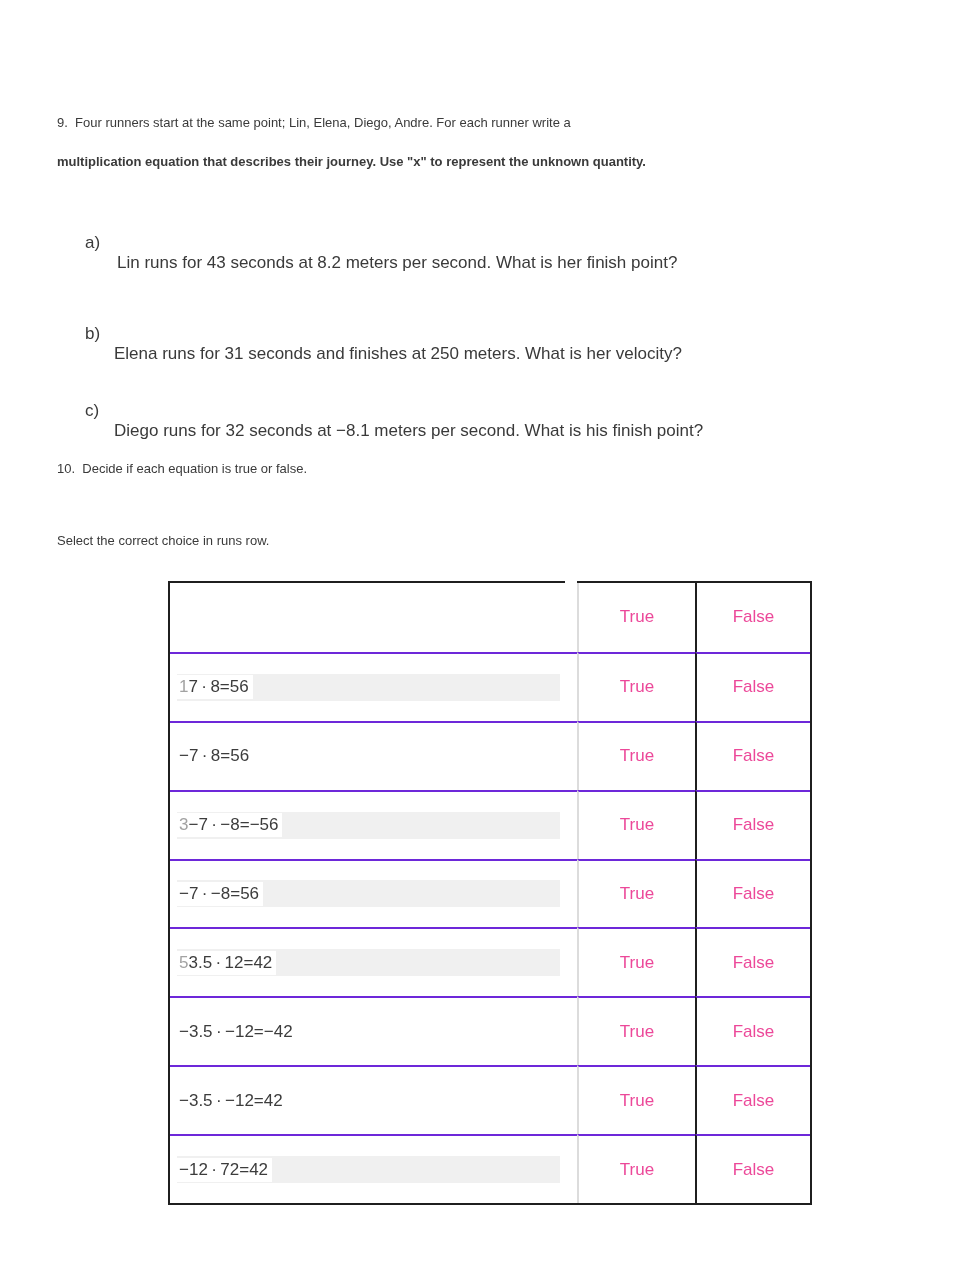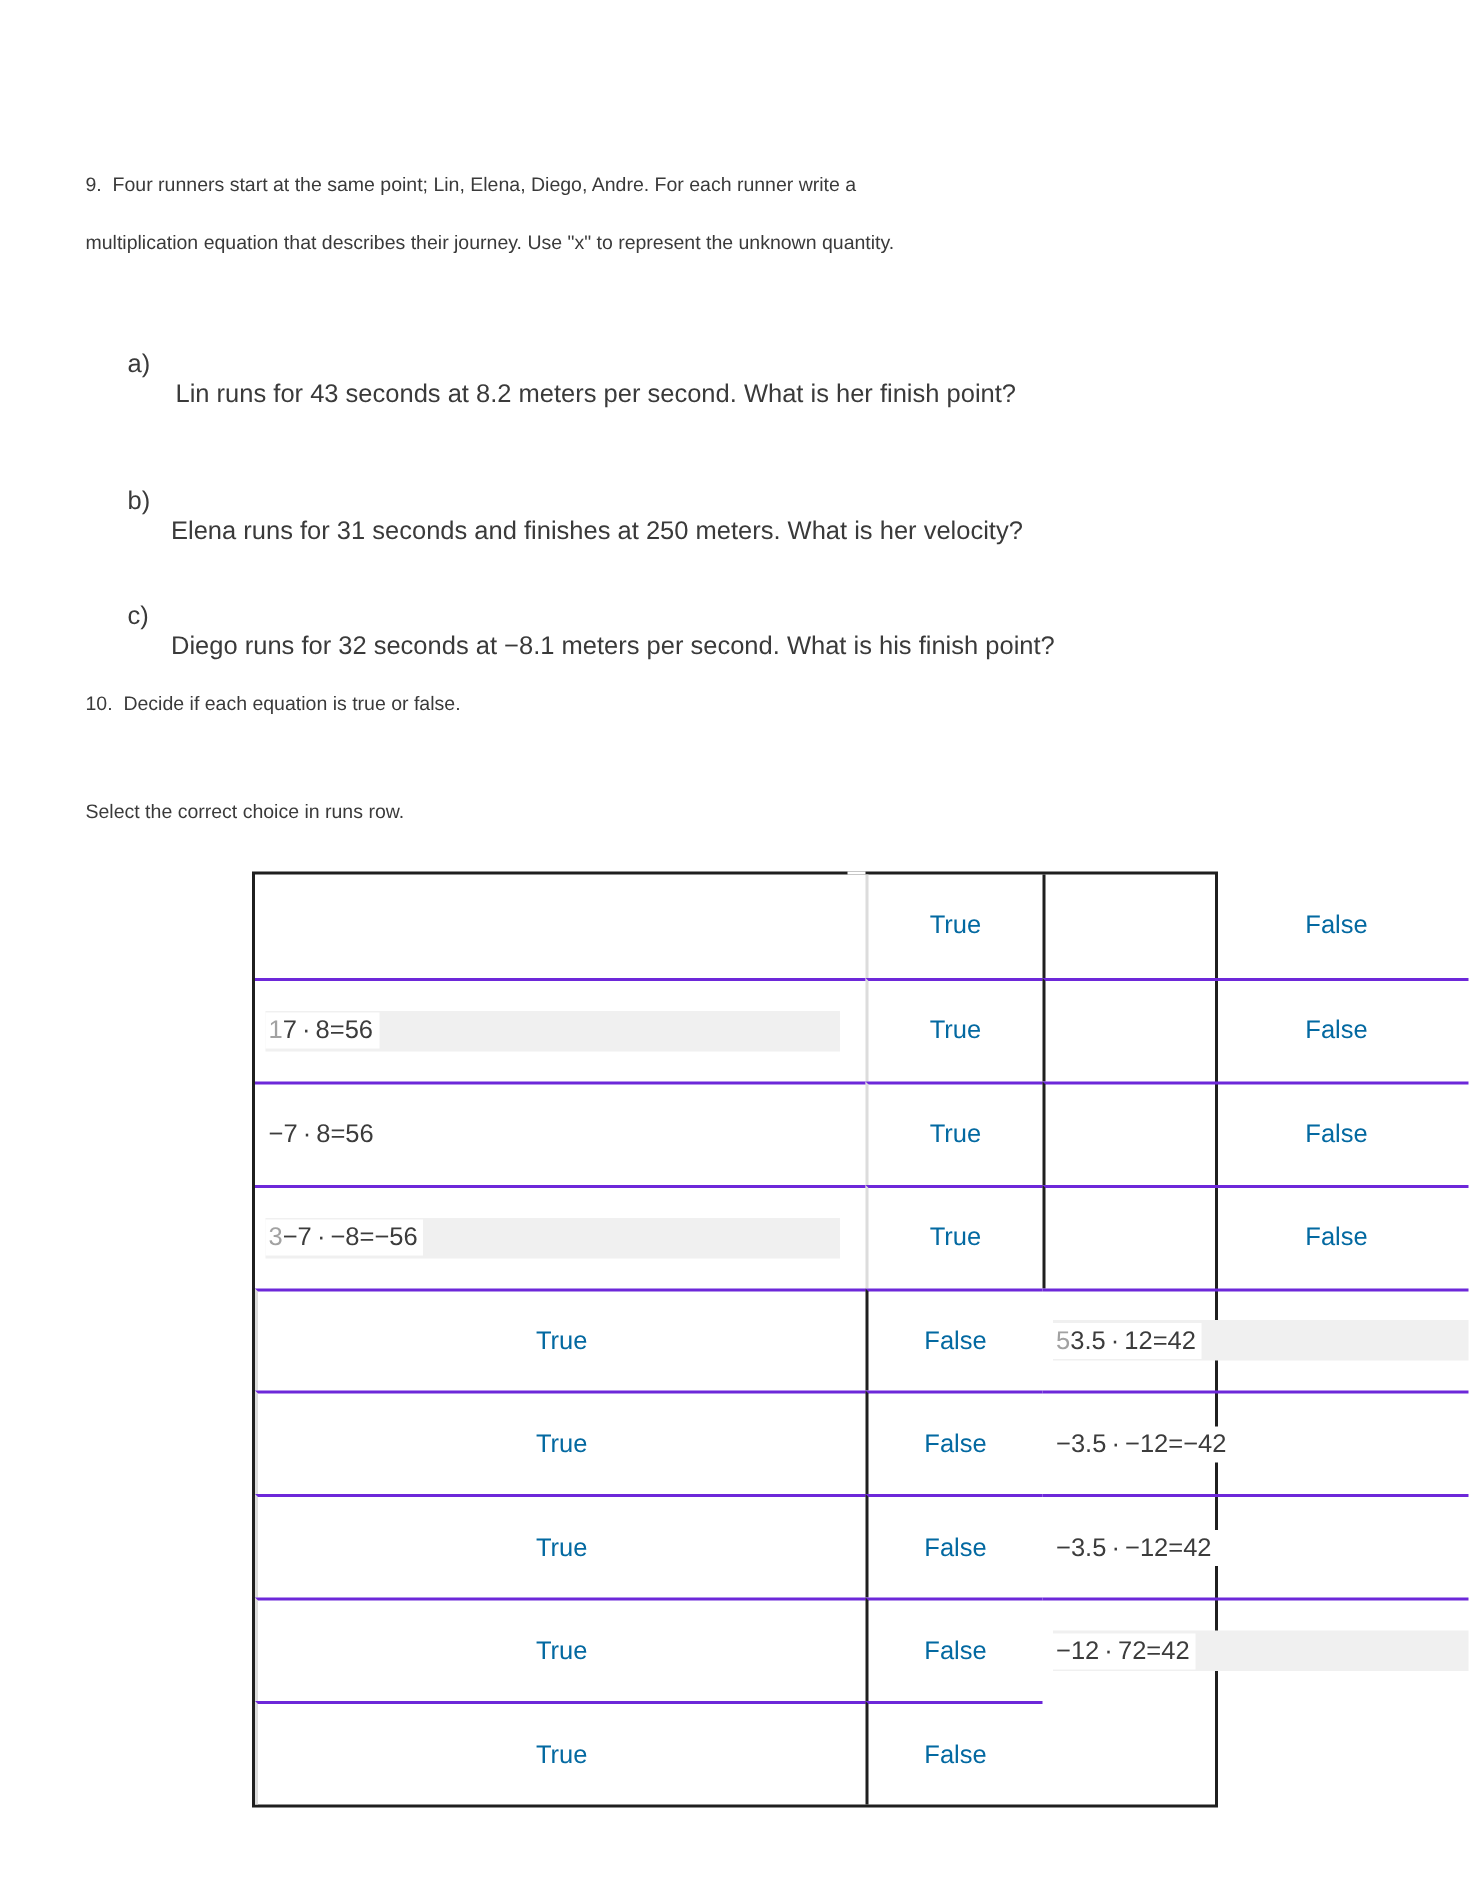--- a/index.html
+++ b/index.html
@@ -22,21 +22,21 @@
     position:absolute; left:168px; top:581px; width:644px; height:624px;
     border:2px solid #1f1f1f;
     display:grid;
     grid-template-columns:407px 118px 1fr;
     grid-template-rows:repeat(9, 1fr);
   }
   .cell { position:relative; display:flex; align-items:center; font-size:17px; }
   .c1 { border-left:2px solid #dcdcdc; }
   .c2 { border-left:2px solid #1f1f1f; }
   .rt { border-top:2px solid #6d28d9; }
-  .choice-cell { justify-content:center; color:#0369a1; }
+  .choice-cell { justify-content:center; color:#ec4899; }
   .eq-cell { padding-left:2px; }
   .eq-bar {
     margin-left:5px; height:27px; min-width:0;
     display:flex; align-items:center; background:transparent;
   }
   .eq-bar.highlighted { background:#f0f0f0; width:383px; }
   .eq-text {
     background:#ffffff; padding:2px 4px 2px 2px;
     font-size:17px; color:#3c3c3c; white-space:pre;
   }
@@ -45,21 +45,21 @@
     position:absolute; top:-2px; left:395px; width:12px; height:2px;
     background:#ffffff;
   }
 </style>
 </head>
 <body>
 
 <div>
 
   <div class="line" style="left:57px; top:112px;">9.  Four runners start at the same point; Lin, Elena, Diego, Andre. For each runner write a</div>
-  <div class="line" style="left:57px; top:151px;">multiplication equation that describes their journey. Use "x" to represent the unknown quantity.</div>
+  <div class="line" style="left:57px; top:151px;font-weight:bold;">multiplication equation that describes their journey. Use "x" to represent the unknown quantity.</div>
 
   <div class="sub-item" style="left:85px; top:213px; width:800px;">
     <span class="sub-label">a)</span>
     <span class="sub-text" style="left:32px;">Lin runs for 43 seconds at 8.2 meters per second. What is her finish point?</span>
   </div>
 
   <div class="sub-item" style="left:85px; top:304px; width:800px;">
     <span class="sub-label">b)</span>
     <span class="sub-text" style="left:29px;">Elena runs for 31 seconds and finishes at 250 meters. What is her velocity?</span>
   </div>
@@ -96,20 +96,25 @@
     <div class="cell rt c2 choice-cell">False</div>
 
     <div class="cell rt eq-cell">
       <div class="eq-bar highlighted">
         <span class="eq-text"><span class="eq-prefix">3</span><span>−7 · −8=−56</span></span>
       </div>
     </div>
     <div class="cell rt c1 choice-cell">True</div>
     <div class="cell rt c2 choice-cell">False</div>
 
+    <div class="cell rt eq-cell">
+      <div class="eq-bar highlighted">
+        <span class="eq-text"><span class="eq-prefix"></span><span>−7 · −8=56</span></span>
+      </div>
+    </div>
     <div class="cell rt c1 choice-cell">True</div>
     <div class="cell rt c2 choice-cell">False</div>
 
     <div class="cell rt eq-cell">
       <div class="eq-bar highlighted">
         <span class="eq-text"><span class="eq-prefix">5</span><span>3.5 · 12=42</span></span>
       </div>
     </div>
     <div class="cell rt c1 choice-cell">True</div>
     <div class="cell rt c2 choice-cell">False</div>

